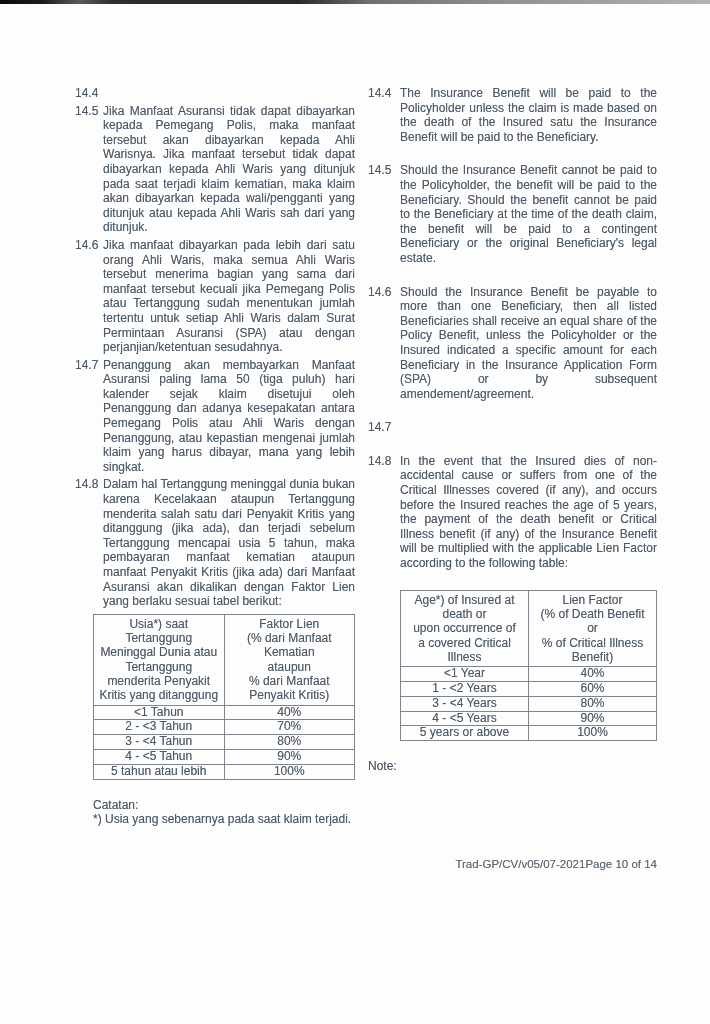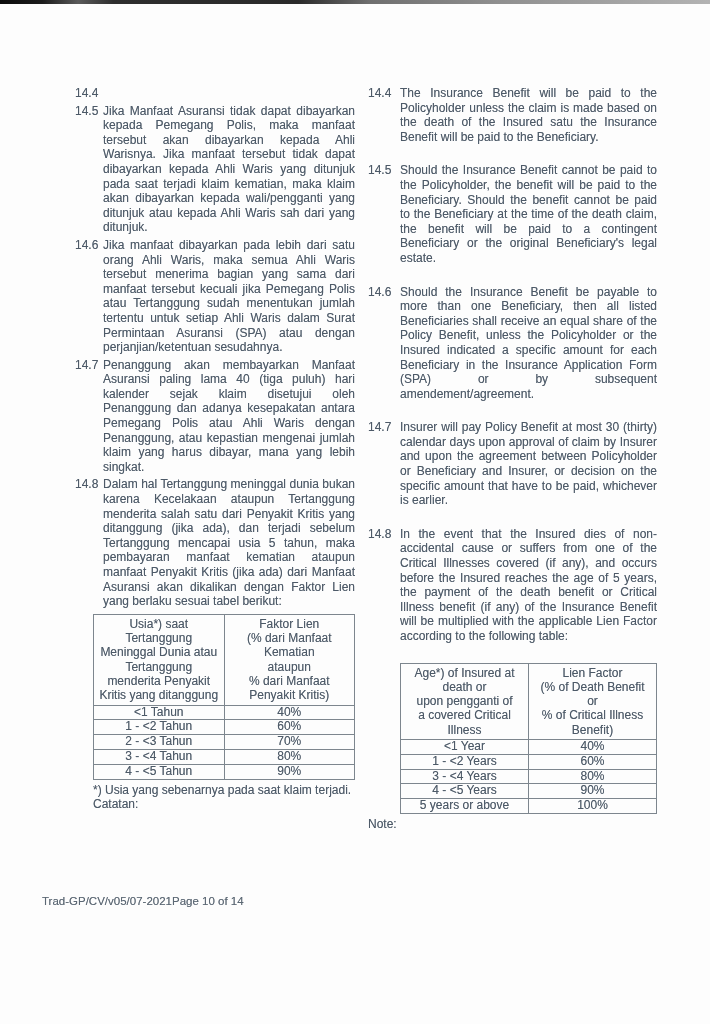--- a/index.html
+++ b/index.html
@@ -43,26 +43,26 @@
     font-size:12px;
   }
   .lien-table th {
     white-space:pre-line;
     line-height:14.3px;
     padding:2px 2px;
     vertical-align:middle;
   }
   .lien-table td { padding:0 15px; line-height:13.8px; height:13px;margin-top:48px; }
   .lien-table col { width:50%; }
-  .note { margin-top:3px; }
+  .note { margin-top:18px; }
   .col-left .note { margin-left:18px; width:262px; }
   .col-right .note { width:289px; }
   .footer {
-    position:absolute; top:895px; left:42px; right:53px;
-    display:flex; justify-content:flex-start;
+    position:absolute; top:858px; left:42px; right:53px;
+    display:flex; justify-content:flex-end;
     font-size:11.5px; color:#5c6874;
   }
 </style>
 </head>
 <body>
 
 <div class="page">
   <div class="scan-bar"></div>
 
   <div class="content">
@@ -74,21 +74,21 @@
       <div class="section">
         <span class="sec-num">14.5</span>
         <p class="sec-text">Jika Manfaat Asuransi tidak dapat dibayarkan kepada Pemegang Polis, maka manfaat tersebut akan dibayarkan kepada Ahli Warisnya. Jika manfaat tersebut tidak dapat dibayarkan kepada Ahli Waris yang ditunjuk pada saat terjadi klaim kematian, maka klaim akan dibayarkan kepada wali/pengganti yang ditunjuk atau kepada Ahli Waris sah dari yang ditunjuk.</p>
       </div>
       <div class="section">
         <span class="sec-num">14.6</span>
         <p class="sec-text">Jika manfaat dibayarkan pada lebih dari satu orang Ahli Waris, maka semua Ahli Waris tersebut menerima bagian yang sama dari manfaat tersebut kecuali jika Pemegang Polis atau Tertanggung sudah menentukan jumlah tertentu untuk setiap Ahli Waris dalam Surat Permintaan Asuransi (SPA) atau dengan perjanjian/ketentuan sesudahnya.</p>
       </div>
       <div class="section">
         <span class="sec-num">14.7</span>
-        <p class="sec-text">Penanggung akan membayarkan Manfaat Asuransi paling lama 40 (tiga puluh) hari kalender sejak klaim disetujui oleh Penanggung dan adanya kesepakatan antara Pemegang Polis atau Ahli Waris dengan Penanggung, atau kepastian mengenai jumlah klaim yang harus dibayar, mana yang lebih singkat.</p>
+        <p class="sec-text">Penanggung akan membayarkan Manfaat Asuransi paling lama 50 (tiga puluh) hari kalender sejak klaim disetujui oleh Penanggung dan adanya kesepakatan antara Pemegang Polis atau Ahli Waris dengan Penanggung, atau kepastian mengenai jumlah klaim yang harus dibayar, mana yang lebih singkat.</p>
       </div>
       <div class="section">
         <span class="sec-num">14.8</span>
         <p class="sec-text">Dalam hal Tertanggung meninggal dunia bukan karena Kecelakaan ataupun Tertanggung menderita salah satu dari Penyakit Kritis yang ditanggung (jika ada), dan terjadi sebelum Tertanggung mencapai usia 5 tahun, maka pembayaran manfaat kematian ataupun manfaat Penyakit Kritis (jika ada) dari Manfaat Asuransi akan dikalikan dengan Faktor Lien yang berlaku sesuai tabel berikut:</p>
       </div>
 
       <table class="lien-table">
         <colgroup>
             <col>
             <col>
@@ -106,76 +106,75 @@
 Kematian
 ataupun
 % dari Manfaat
 Penyakit Kritis)</th>
           </tr>
           <tr>
             <td>&lt;1 Tahun</td>
             <td>40%</td>
           </tr>
           <tr>
-            <td>1 - &lt;2 Tahun</td>
-            <td>60%</td>
-          </tr>
-          <tr>
             <td>2 - &lt;3 Tahun</td>
             <td>70%</td>
           </tr>
           <tr>
             <td>3 - &lt;4 Tahun</td>
             <td>80%</td>
           </tr>
           <tr>
             <td>4 - &lt;5 Tahun</td>
             <td>90%</td>
           </tr>
+          <tr>
+            <td>5 tahun atau lebih</td>
+            <td>100%</td>
+          </tr>
         </tbody>
       </table>
 
       <div class="note">
+        <div>Catatan:</div>
         <div>*) Usia yang sebenarnya pada saat klaim terjadi.</div>
-        <div>Catatan:</div>
       </div>
     </div>
 
     <div class="col-right">
       <div class="section">
         <span class="sec-num">14.4</span>
         <p class="sec-text">The Insurance Benefit will be paid to the Policyholder unless the claim is made based on the death of the Insured satu the Insurance Benefit will be paid to the Beneficiary.</p>
       </div>
       <div class="section">
         <span class="sec-num">14.5</span>
         <p class="sec-text">Should the Insurance Benefit cannot be paid to the Policyholder, the benefit will be paid to the Beneficiary. Should the benefit cannot be paid to the Beneficiary at the time of the death claim, the benefit will be paid to a contingent Beneficiary or the original Beneficiary's legal estate.</p>
       </div>
       <div class="section">
         <span class="sec-num">14.6</span>
         <p class="sec-text">Should the Insurance Benefit be payable to more than one Beneficiary, then all listed Beneficiaries shall receive an equal share of the Policy Benefit, unless the Policyholder or the Insured indicated a specific amount for each Beneficiary in the Insurance Application Form (SPA) or by subsequent amendement/agreement.</p>
       </div>
       <div class="section">
         <span class="sec-num">14.7</span>
-        <p class="sec-text">Insurer will pay Policy Benefit at most 30 (thirty) calendar days upon approval of claim by Insurer and upon the agreement between Policyholder or Beneficiary and Insurer, or decision on the specific amount that have to be paid, whichever is earlier.</p>
       </div>
       <div class="section">
         <span class="sec-num">14.8</span>
         <p class="sec-text">In the event that the Insured dies of non-accidental cause or suffers from one of the Critical Illnesses covered (if any), and occurs before the Insured reaches the age of 5 years, the payment of the death benefit or Critical Illness benefit (if any) of the Insurance Benefit will be multiplied with the applicable Lien Factor according to the following table:</p>
       </div>
 
       <table class="lien-table">
         <colgroup>
             <col>
             <col>
           </colgroup>
         <tbody>
           <tr>
             <th>Age*) of Insured at
 death or
-upon pengganti of
+upon occurrence of
 a covered Critical
 Illness</th>
             <th>Lien Factor
 (% of Death Benefit
 or
 % of Critical Illness
 Benefit)</th>
           </tr>
           <tr>
             <td>&lt;1 Year</td>

